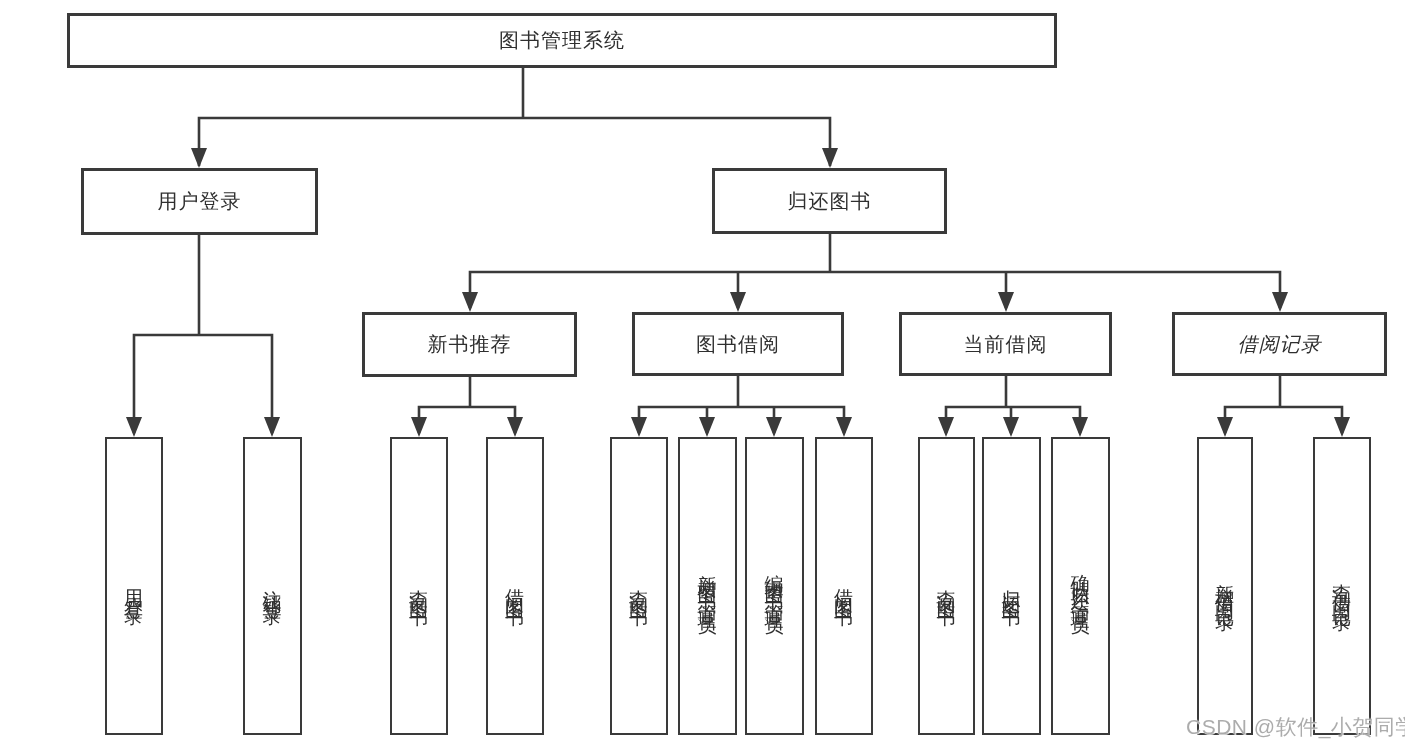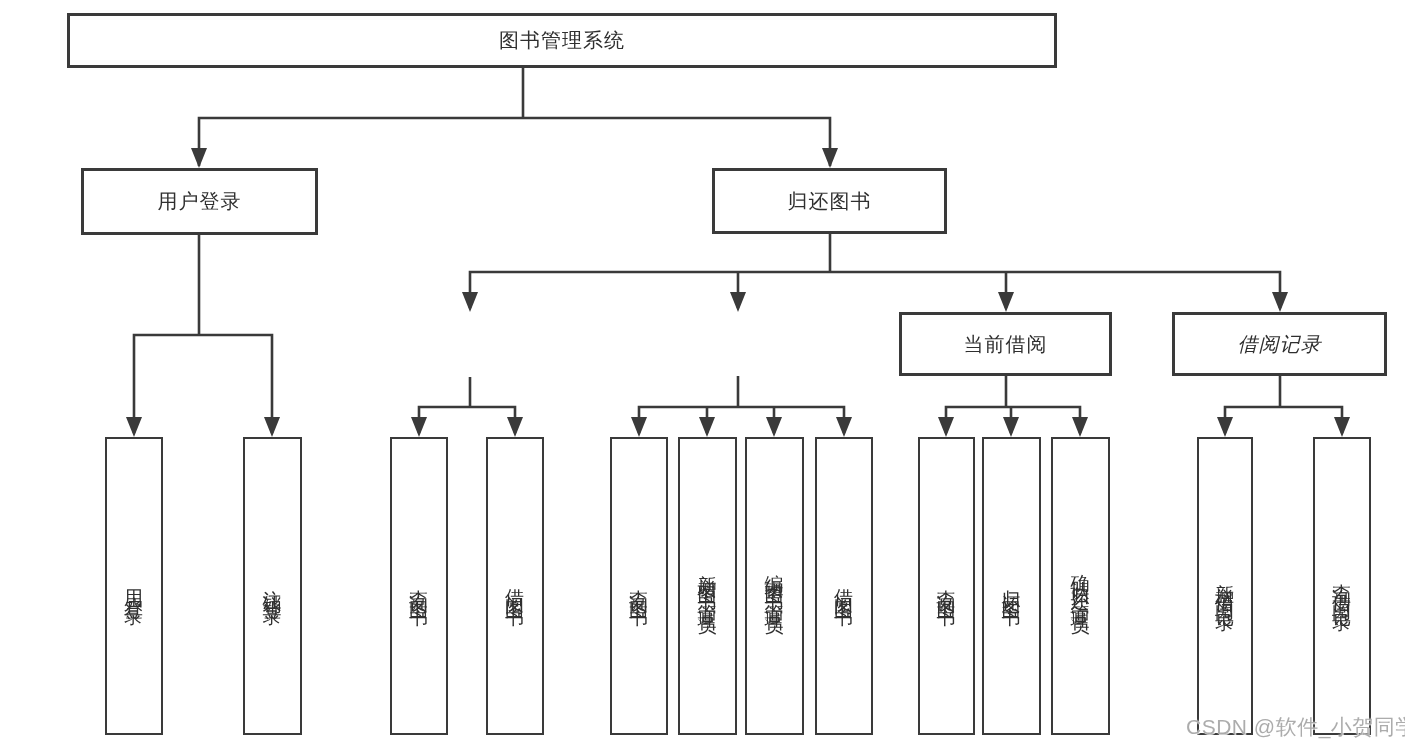--- a/index.html
+++ b/index.html
@@ -123,20 +123,26 @@
     <span>图书管理系统</span>
   </div>
 
   <div class="hnode n-user-login">
     <span>用户登录</span>
   </div>
   <div class="hnode n-book-mgmt">
     <span>归还图书</span>
   </div>
 
+  <div class="hnode n-new-book">
+    <span>新书推荐</span>
+  </div>
+  <div class="hnode n-book-borrow">
+    <span>图书借阅</span>
+  </div>
   <div class="hnode n-current-borrow">
     <span>当前借阅</span>
   </div>
   <div class="hnode n-borrow-record">
     <span>借阅记录</span>
   </div>
 
   <div class="leaf lf-0">
     <span>用户登录</span>
   </div>

